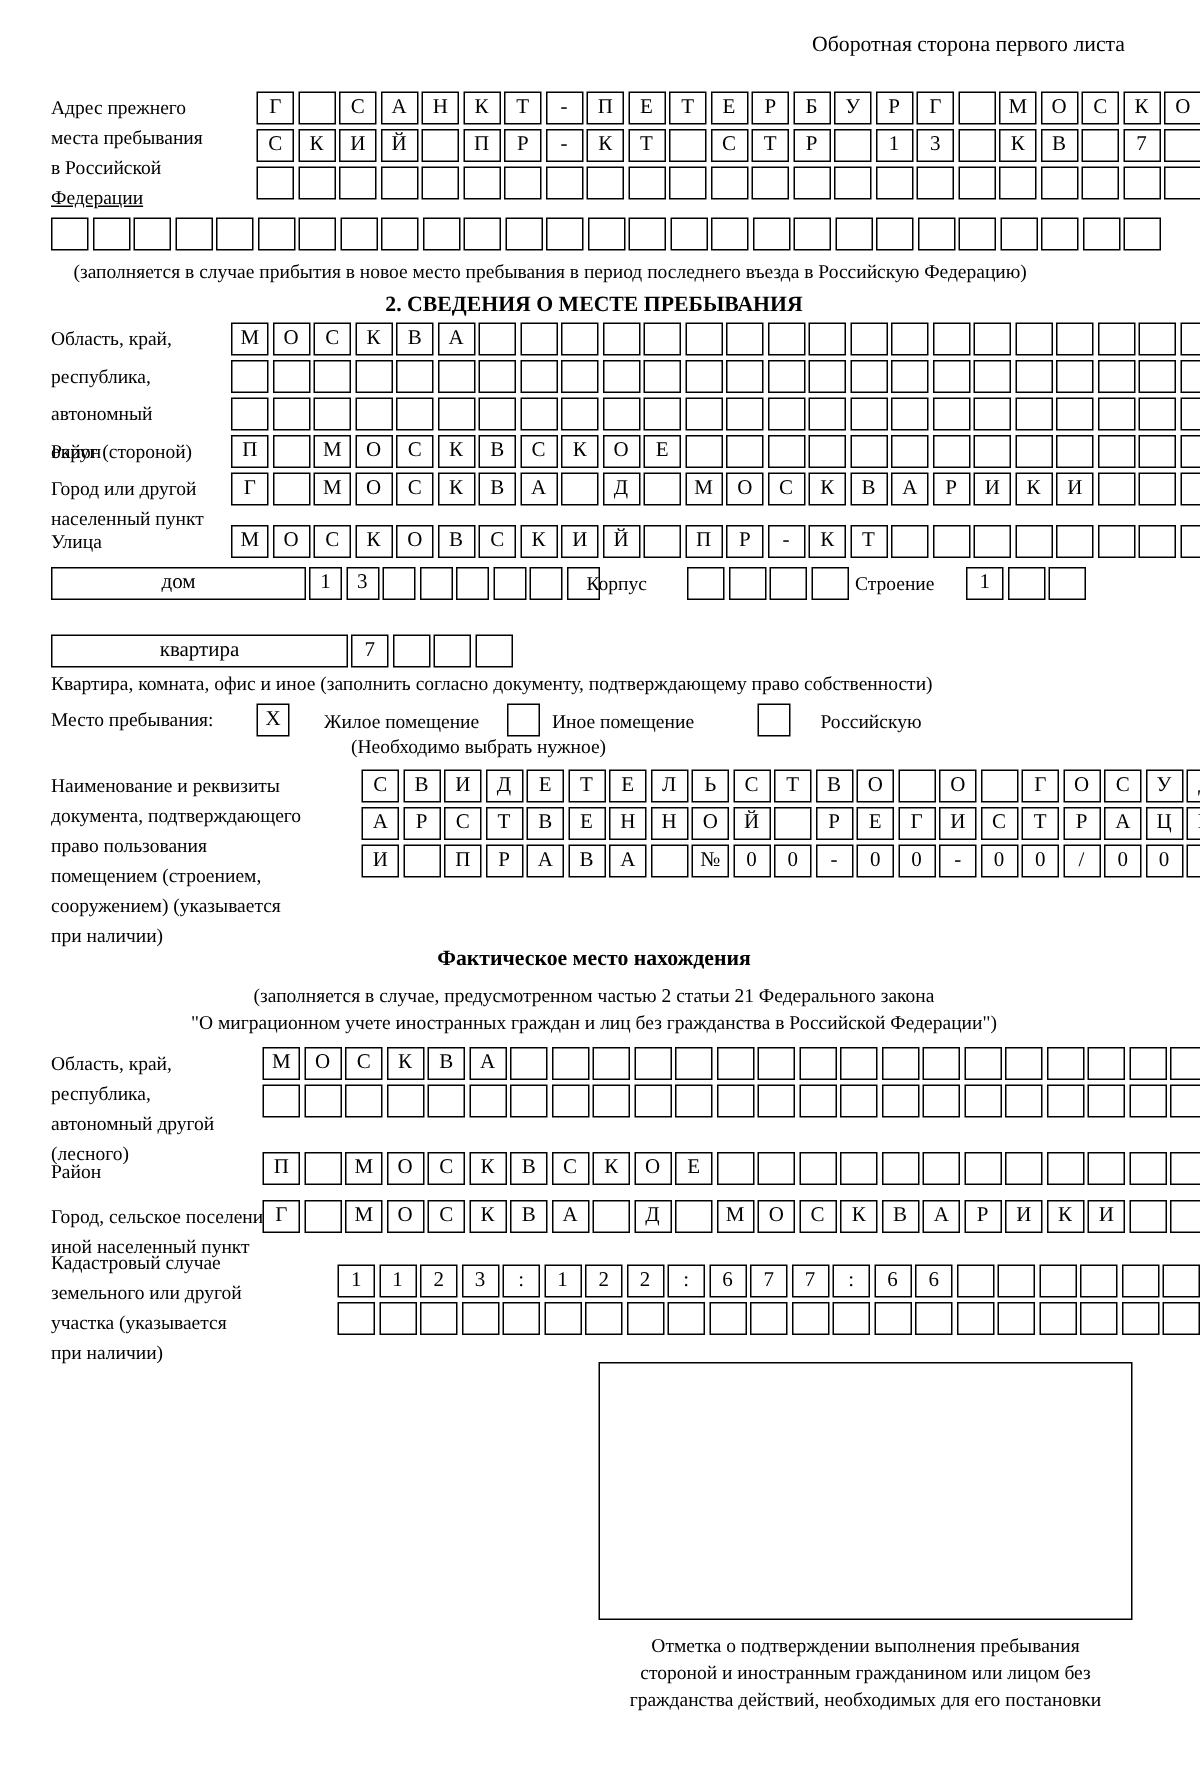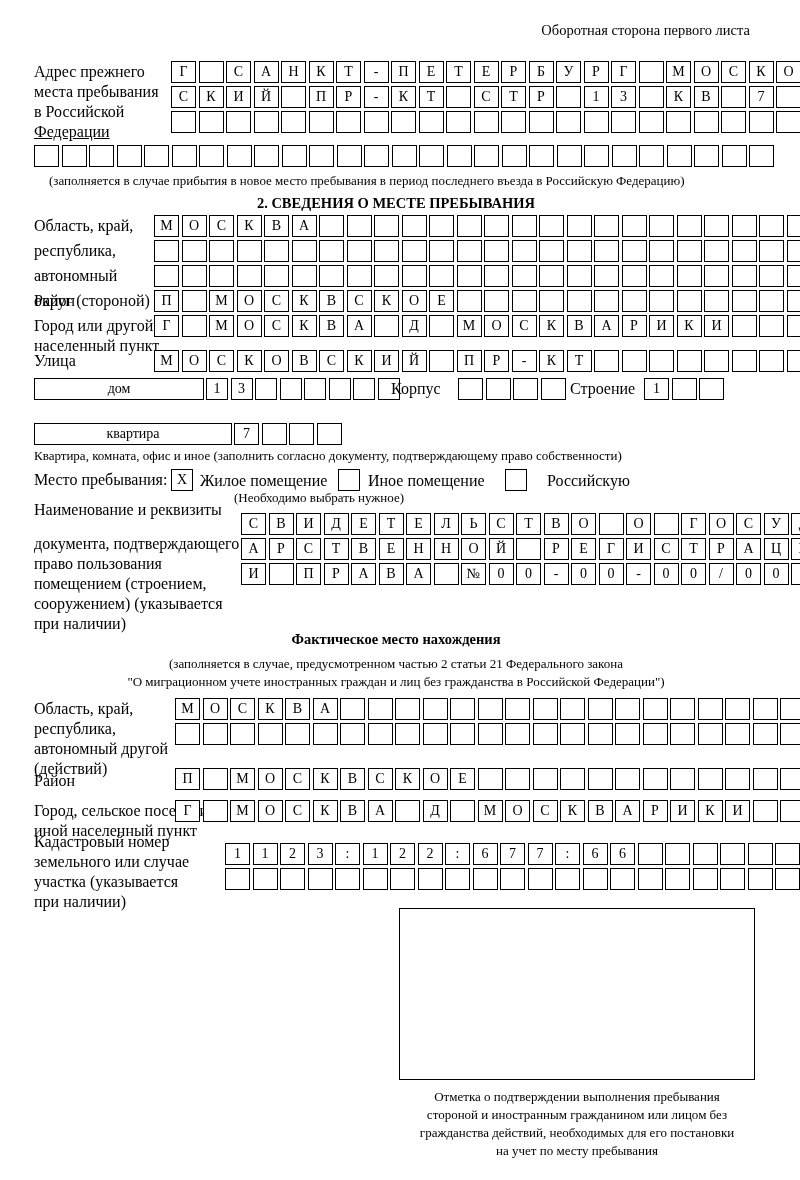--- a/index.html
+++ b/index.html
@@ -21,21 +21,21 @@
     height: 1180px;
   }
   .hdr-right {
     position: absolute;
     right: 42px;
     top: 22px;
     font-size: 14.5px;
   }
   .lbl {
     position: absolute;
-    font-size: 16px;
+    font-size: 13px;
     line-height: 20px;
     white-space: pre;
   }
   .lbl.small {
     font-size: 13px;
     line-height: 18px;
   }
   .lbl.center {
     text-align: center;
   }
@@ -415,28 +415,28 @@
   <div class="boxrow" id="s2-flat" style="left:234px; top:423px;">
       <div class="cell" style="width: 25px;">7</div>
       <div class="cell blank" style="width: 25px;"></div>
       <div class="cell blank" style="width: 25px;"></div>
       <div class="cell blank" style="width: 25px;"></div>
     </div>
   <div class="lbl small" style="left:34px; top:447px;">Квартира, комната, офис и иное (заполнить согласно документу, подтверждающему право собственности)</div>
 
   <div class="lbl" style="left:34px; top:470px;">Место пребывания:</div>
   <div class="chk" style="left:171px; top:469px;">X</div>
-  <div class="lbl" style="left:200px; top:471px;">Жилое помещение</div>
+  <div class="lbl" style="left:216px; top:471px;">Жилое помещение</div>
   <div class="chk" style="left:338px; top:469px;"></div>
   <div class="lbl" style="left:368px; top:471px;">Иное помещение</div>
   <div class="chk" style="left:505px; top:469px;"></div>
   <div class="lbl" style="left:547px; top:471px;">Российскую</div>
   <div class="lbl small" style="left:234px; top:489px;">(Необходимо выбрать нужное)</div>
 
-  <div class="lbl" style="left:34px; top:500px;">Наименование и реквизиты</div>
+  <div class="lbl" style="left:34px; top:514px;">Наименование и реквизиты</div>
   <div class="lbl" style="left:34px; top:534px;">документа, подтверждающего</div>
   <div class="lbl" style="left:34px; top:554px;">право пользования</div>
   <div class="lbl" style="left:34px; top:574px;">помещением (строением,</div>
   <div class="lbl" style="left:34px; top:594px;">сооружением) (указывается</div>
   <div class="lbl" style="left:34px; top:614px;">при наличии)</div>
 
   <div class="boxrow" id="s2-doc0" style="left:241px; top:513px;">
       <div class="cell">С</div>
       <div class="cell">В</div>
       <div class="cell">И</div>
@@ -506,21 +506,21 @@
       <div class="cell">0</div>
     </div>
 
   <div class="title-center" style="top:631px;">Фактическое место нахождения</div>
   <div class="note-center" style="top:655px;">(заполняется в случае, предусмотренном частью 2 статьи 21 Федерального закона</div>
   <div class="note-center" style="top:673px;">"О миграционном учете иностранных граждан и лиц без гражданства в Российской Федерации")</div>
 
   <div class="lbl" style="left:34px; top:699px;">Область, край,</div>
   <div class="lbl" style="left:34px; top:719px;">республика,</div>
   <div class="lbl" style="left:34px; top:739px;">автономный другой</div>
-  <div class="lbl" style="left:34px; top:759px;">(действий)</div>
+  <div class="lbl" style="left:34px; top:759px;">(лесного)</div>
 
   <div class="boxrow" id="s3-reg0" style="left:175px; top:698px;">
       <div class="cell">М</div>
       <div class="cell">О</div>
       <div class="cell">С</div>
       <div class="cell">К</div>
       <div class="cell">В</div>
       <div class="cell">А</div>
       <div class="cell blank"></div>
       <div class="cell blank"></div>
@@ -614,22 +614,22 @@
       <div class="cell">В</div>
       <div class="cell">А</div>
       <div class="cell">Р</div>
       <div class="cell">И</div>
       <div class="cell">К</div>
       <div class="cell">И</div>
       <div class="cell blank"></div>
       <div class="cell blank"></div>
     </div>
 
-  <div class="lbl" style="left:34px; top:832px;">Кадастровый номер</div>
-  <div class="lbl" style="left:34px; top:852px;">земельного или случае</div>
+  <div class="lbl" style="left:34px; top:832px;">Кадастровый случае</div>
+  <div class="lbl" style="left:34px; top:852px;">земельного или другой</div>
   <div class="lbl" style="left:34px; top:872px;">участка (указывается</div>
   <div class="lbl" style="left:34px; top:892px;">при наличии)</div>
 
   <div class="boxrow" id="s3-cad0" style="left:225px; top:843px;">
       <div class="cell">1</div>
       <div class="cell">1</div>
       <div class="cell">2</div>
       <div class="cell">3</div>
       <div class="cell">:</div>
       <div class="cell">1</div>
@@ -670,15 +670,14 @@
       <div class="cell blank"></div>
       <div class="cell blank"></div>
       <div class="cell blank"></div>
       <div class="cell blank"></div>
     </div>
 
   <div class="bigbox" style="left:399px; top:908px; width:356px; height:172px;"></div>
   <div class="lbl small center" style="left:399px; top:1088px; width:356px;">Отметка о подтверждении выполнения пребывания</div>
   <div class="lbl small center" style="left:399px; top:1124px; width:356px;">гражданства действий, необходимых для его постановки</div>
   <div class="lbl small center" style="left:399px; top:1106px; width:356px;">стороной и иностранным гражданином или лицом без</div>
-  <div class="lbl small center" style="left:399px; top:1142px; width:356px;">на учет по месту пребывания</div>
 
 </div>
 
 </body></html>

